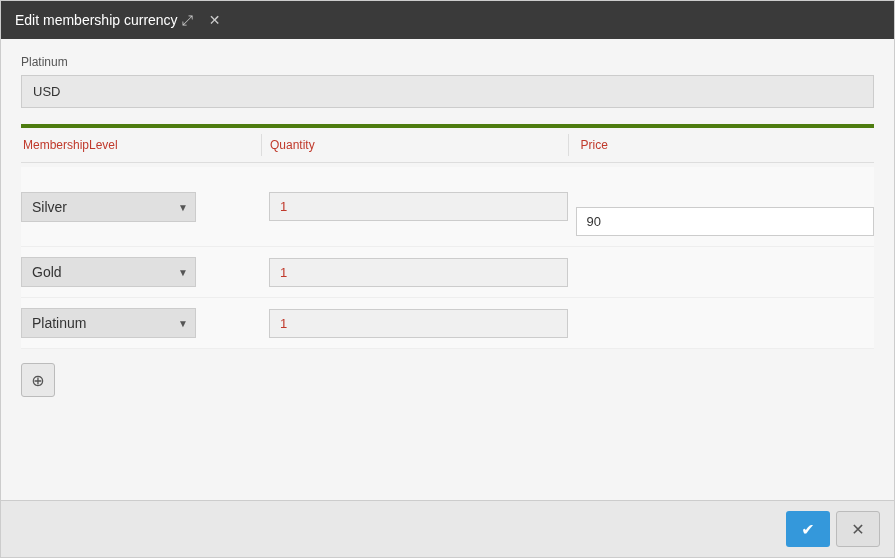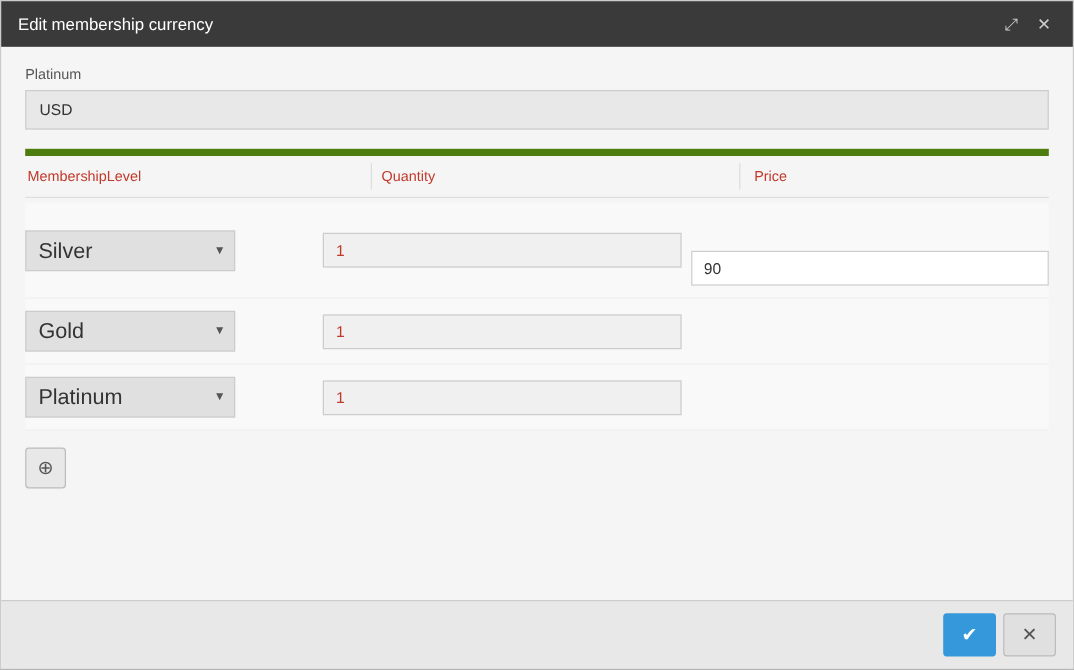--- a/index.html
+++ b/index.html
@@ -20,21 +20,20 @@
       display: flex;
       flex-direction: column;
       box-shadow: 0 4px 20px rgba(0,0,0,0.5);
     }
     .dialog-header {
       background: #3a3a3a;
       color: #fff;
       padding: 10px 14px;
       display: flex;
       align-items: center;
-      justify-content: space-between;
       flex-shrink: 0;
     }
     .dialog-title {
       font-size: 14px;
       font-weight: normal;
     }
     .header-actions {
       display: flex;
       gap: 8px;
       align-items: center;
@@ -63,25 +62,24 @@
       border: 1px solid #ccc;
       padding: 8px 11px;
       color: #333;
       font-size: 13px;
       width: 100%;
       margin-bottom: 16px;
     }
     .table-header {
       display: grid;
       grid-template-columns: 240px 1fr 1fr;
-      border-top: 6px solid #4d7c0f;
+      border-top: 4px solid #4d7c0f;
       border-bottom: 1px solid #ddd;
       padding: 6px 0;
       margin-bottom: 4px;
-      gap: 48px;
     }
     .col-header {
       font-size: 12px;
       color: #c0392b;
       padding: 4px 8px;
     }
     .col-header:first-child {
       padding-left: 2px;
     }
     .col-header.price-col {
@@ -105,21 +103,21 @@
     .select-wrapper {
       position: relative;
       display: inline-block;
       width: 175px;
     }
     .level-select {
       width: 100%;
       background: #e0e0e0;
       border: 1px solid #ccc;
       padding: 6px 28px 6px 10px;
-      font-size: 18px;
+      font-size: 14px;
       color: #333;
       appearance: none;
       -webkit-appearance: none;
       cursor: pointer;
     }
     .select-arrow {
       position: absolute;
       right: 8px;
       top: 50%;
       transform: translateY(-50%);

